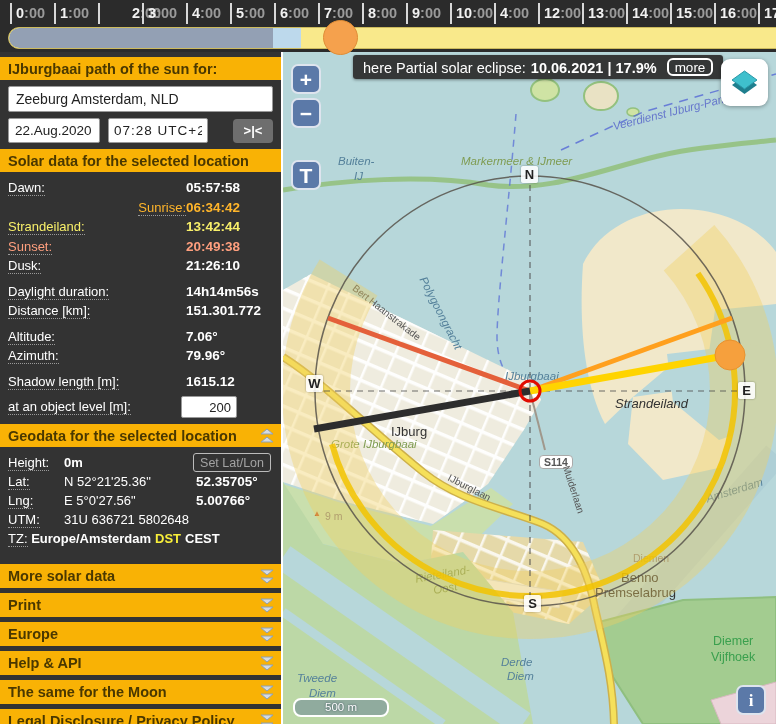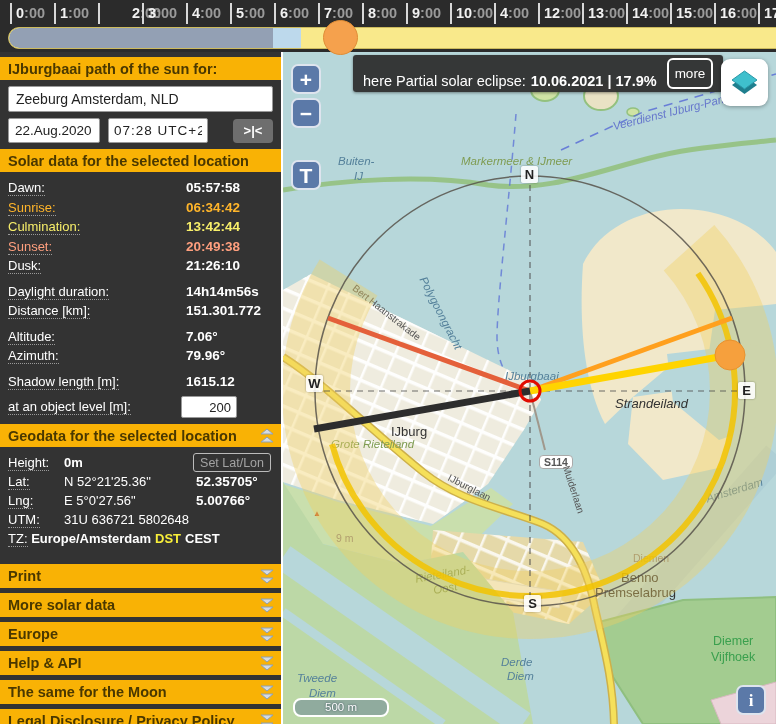--- a/index.html
+++ b/index.html
@@ -37,21 +37,21 @@
   .time-input{width:88px;height:21px;border:1px solid #999;border-radius:2px;font-size:13.5px;
               padding:1px 5px;margin-left:8px;letter-spacing:1px;color:#222;}
   .now-btn{margin-left:auto;width:40px;height:24px;background:#6e6e6e;color:#fff;border:none;
            border-radius:4px;font-size:13px;font-weight:bold;}
   .rows{margin:6px 8px 0 8px;}
   .drow{display:flex;height:19.5px;font-size:13px;align-items:center;}
   .drow.gap{margin-top:6px;}
   .dlbl{width:178px;color:#fff;}
   .dot{border-bottom:1px dotted #9a9a9a;}
   .dval{font-weight:bold;font-size:13.5px;color:#fff;}
-  .c-sunrise .dlbl,.c-sunrise .dval{color:#ffb52a;}
+  .c-sunrise .dlbl,.c-sunrise .dval{color:#ffb52a;text-align:right;}
   .c-culm .dlbl,.c-culm .dval{color:#f8ef6a;}
   .c-sunset .dlbl,.c-sunset .dval{color:#ff9f7e;}
   .objrow{display:flex;margin:4px 8px 0 8px;height:24px;align-items:center;font-size:13px;}
   .obj-input{margin-left:auto;width:44px;height:18px;border:1px solid #999;border-radius:2px;
              font-size:13px;text-align:right;padding:1px 5px;margin-right:36px;color:#222;}
   .geo{margin:6px 8px 16px 8px;}
   .grow{display:flex;height:19px;font-size:13px;align-items:center;position:relative;}
   .glbl{width:56px;}
   .gval{width:132px;}
   .gdec{font-weight:bold;font-size:13.5px;}
@@ -82,21 +82,21 @@
               font-size:10.5px;padding:0 4px;font-weight:bold;}
   .overlay{z-index:3;pointer-events:none;}
   .compassbox{position:absolute;width:17px;height:17px;background:rgba(255,255,255,.88);
               border-radius:2px;color:#222;font-weight:bold;font-size:13px;text-align:center;
               line-height:17px;z-index:4;box-shadow:0 0 2px rgba(0,0,0,.4);}
   .tooltip{position:absolute;left:70px;top:3px;background:rgba(48,48,48,.96);color:#fff;
            border-radius:3px;font-size:14.5px;padding:3px 10px;z-index:6;display:flex;align-items:flex-end;
            box-shadow:0 1px 3px rgba(0,0,0,.4);}
   .tooltip .b{font-weight:bold;margin-left:5px;}
   .more-btn{margin-left:10px;background:transparent;border:2px solid #fff;border-radius:6px;
-            color:#fff;font-size:13.5px;padding:0 6px;height:31px;}
+            color:#fff;font-size:13.5px;padding:0 6px;height:18px;}
   .mapbtn{position:absolute;width:30px;height:30px;background:#5b79a8;color:#fff;border-radius:7px;
           border:2px solid rgba(255,255,255,.8);font-size:21px;font-weight:bold;text-align:center;
           line-height:27px;z-index:6;box-sizing:border-box;}
   .layersbtn{position:absolute;left:438px;top:7px;width:47px;height:47px;background:#fff;border-radius:9px;
              z-index:6;box-shadow:0 1px 4px rgba(0,0,0,.35);}
   .scalebar{position:absolute;left:10px;top:646px;width:92px;height:15px;border:2px solid #fff;
             border-radius:8px;background:rgba(100,125,150,.5);color:#fff;font-size:11.5px;
             text-align:center;line-height:15px;z-index:6;text-shadow:0 0 2px #345;}
 </style>
 </head>
@@ -146,21 +146,21 @@
 
   <div class="drow">
         <span class="dlbl"><span class="dot">Dawn:</span></span>
         <span class="dval">05:57:58</span>
       </div>
       <div class="drow c-sunrise">
         <span class="dlbl"><span class="dot">Sunrise:</span></span>
         <span class="dval">06:34:42</span>
       </div>
       <div class="drow c-culm">
-        <span class="dlbl"><span class="dot">Culmination:</span></span>
+        <span class="dlbl"><span class="dot">Strandeiland:</span></span>
         <span class="dval">13:42:44</span>
       </div>
       <div class="drow c-sunset">
         <span class="dlbl"><span class="dot">Sunset:</span></span>
         <span class="dval">20:49:38</span>
       </div>
       <div class="drow">
         <span class="dlbl"><span class="dot">Dusk:</span></span>
         <span class="dval">21:26:10</span>
       </div>
@@ -223,30 +223,30 @@
       <span class="dot">TZ:</span>&nbsp;
       <span class="bold">Europe/Amsterdam</span>
       <span class="dst">DST</span>
       <span class="bold">CEST</span>
     </div>
   </div>
 
   <div>
 
   <div class="acc">
+        <span>More solar data</span>
+        <span class="chev">
+          <svg width="14" height="16" viewBox="0 0 14 16">
+            <path d="M1,2 L13,2 L7,7 Z" fill="#d5dbe2" stroke="#8fa0b0" stroke-width="1"></path>
+            <path d="M1,10 L13,10 L7,15 Z" fill="#d5dbe2" stroke="#8fa0b0" stroke-width="1"></path>
+          </svg>
+        </span>
+      </div>
+      <div class="acc">
         <span>Print</span>
-        <span class="chev">
-          <svg width="14" height="16" viewBox="0 0 14 16">
-            <path d="M1,2 L13,2 L7,7 Z" fill="#d5dbe2" stroke="#8fa0b0" stroke-width="1"></path>
-            <path d="M1,10 L13,10 L7,15 Z" fill="#d5dbe2" stroke="#8fa0b0" stroke-width="1"></path>
-          </svg>
-        </span>
-      </div>
-      <div class="acc">
-        <span>More solar data</span>
         <span class="chev">
           <svg width="14" height="16" viewBox="0 0 14 16">
             <path d="M1,2 L13,2 L7,7 Z" fill="#d5dbe2" stroke="#8fa0b0" stroke-width="1"></path>
             <path d="M1,10 L13,10 L7,15 Z" fill="#d5dbe2" stroke="#8fa0b0" stroke-width="1"></path>
           </svg>
         </span>
       </div>
       <div class="acc">
         <span>Europe</span>
         <span class="chev">
@@ -340,39 +340,39 @@
   <div class="labels">
 
   <div class="mlbl water" style="left: 55px; top: 103px;">Buiten-</div>
       <div class="mlbl water" style="left: 71px; top: 118px;">IJ</div>
       <div class="mlbl water2" style="left: 328px; top: 52px; transform: rotate(-14deg);">Veerdienst IJburg-Pampus</div>
       <div class="mlbl green-lbl" style="left: 178px; top: 103px;">Markermeer &amp; IJmeer</div>
       <div class="mlbl street" style="left: 62px; top: 255px; transform: rotate(38deg);">Bert Haanstrakade</div>
       <div class="mlbl water" style="left: 118px; top: 255px; transform: rotate(63deg);">Polygoongracht</div>
       <div class="mlbl water" style="left: 222px; top: 318px;">IJburgbaai</div>
       <div class="mlbl place" style="left: 108px; top: 372px;">IJburg</div>
-      <div class="mlbl green-lbl" style="left: 48px; top: 386px;">Grote Rieteiland</div>
+      <div class="mlbl green-lbl" style="left: 48px; top: 386px;">Grote IJburgbaai</div>
       <div class="mlbl place-it" style="left: 332px; top: 344px;">Strandeiland</div>
       <div class="mlbl badge" style="left: 256px; top: 403px;">S114</div>
       <div class="mlbl street" style="left: 163px; top: 430px; transform: rotate(27deg);">IJburglaan</div>
       <div class="mlbl street" style="left: 266px; top: 432px; transform: rotate(72deg);">Muiderlaan</div>
       <div class="mlbl green-lbl" style="left: 132px; top: 516px; transform: rotate(-10deg);">Rieteiland-</div>
       <div class="mlbl green-lbl" style="left: 150px; top: 530px; transform: rotate(-10deg);">Oost</div>
       <div class="mlbl place" style="left: 338px; top: 518px;">Benno</div>
       <div class="mlbl place" style="left: 312px; top: 533px;">Premselabrug</div>
       <div class="mlbl small-gray" style="left: 350px; top: 500px;">Diemen</div>
       <div class="mlbl water" style="left: 218px; top: 604px;">Derde</div>
       <div class="mlbl water" style="left: 224px; top: 618px;">Diem</div>
       <div class="mlbl water" style="left: 14px; top: 620px;">Tweede</div>
       <div class="mlbl water" style="left: 26px; top: 635px;">Diem</div>
       <div class="mlbl green-lbl2" style="left: 430px; top: 582px;">Diemer</div>
       <div class="mlbl green-lbl2" style="left: 428px; top: 598px;">Vijfhoek</div>
       <div class="mlbl water" style="left: 422px; top: 432px; transform: rotate(-17deg);">Amsterdam</div>
       <div class="mlbl peak" style="left: 30px; top: 457px;">▲</div>
-      <div class="mlbl small-gray" style="left: 42px; top: 480px; margin-left: 11px;">9 m</div>
+      <div class="mlbl small-gray" style="left: 42px; top: 458px;">9 m</div>
     </div>
 
   <svg class="overlay" width="493" height="672" viewBox="0 0 493 672">
 
     <path d="M431.3,173.1 A248,248 0 1 1 36.7,207.6 L94.4,243.6 A180,180 0 1 0 380.7,218.6 Z" fill="#f2cf5e" opacity="0.38"></path>
 
     <path d="M414.9,221.4 A205,205 0 1 1 49,392.1" stroke="#f2c300" stroke-width="6" fill="none" opacity="0.85"></path>
 
     <circle cx="247" cy="339" r="215" stroke="#57524a" stroke-width="1.5" fill="none" opacity="0.85"></circle>
 

